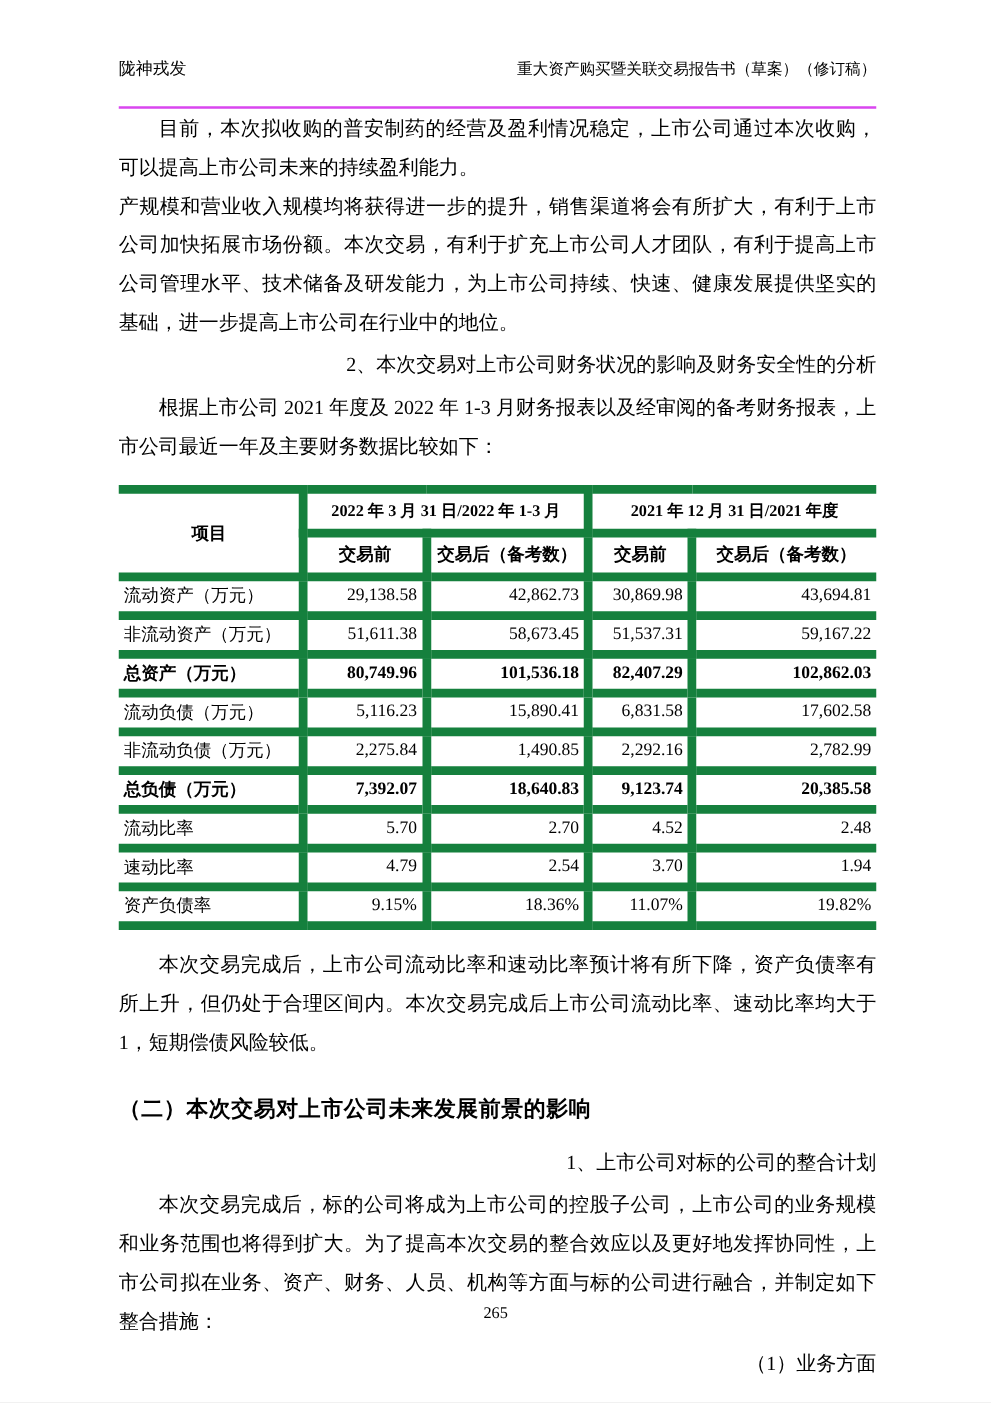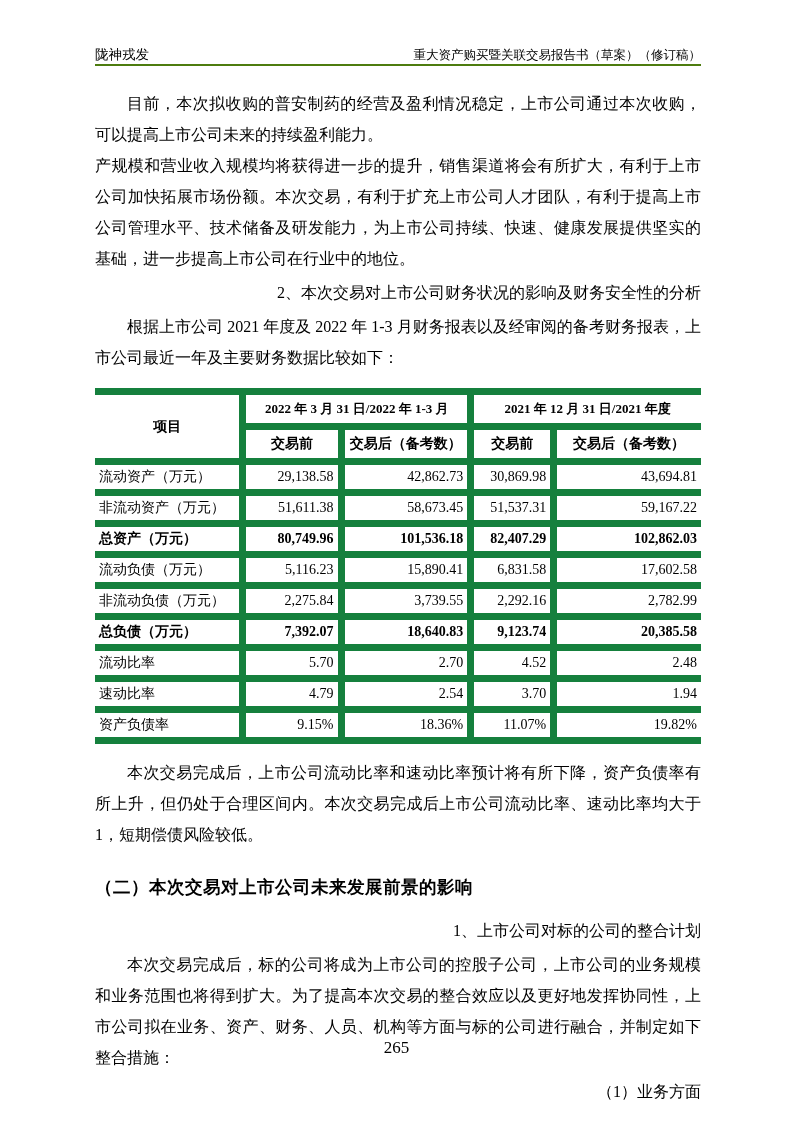--- a/index.html
+++ b/index.html
@@ -13,22 +13,22 @@
     overflow: hidden;
     box-sizing: border-box;
   }
   
   .doc-header {
     position: absolute;
     top: 46px; left: 95px; right: 92px;
     display: flex;
     justify-content: space-between;
     align-items: flex-end;
-    border-bottom: 2px solid #4d7c0f;
-    padding-bottom: 0;
+    border-bottom: 2px solid #d946ef;
+    padding-bottom: 21px;
     gap: 16px;
   }
   .doc-header .hdr-left  { font-size: 13.5px; }
   .doc-header .hdr-right { font-size: 12.5px; }
 
   
   .content {
     position: absolute;
     top: 88px; left: 95px;
     width: 606px;
@@ -86,21 +86,21 @@
   table.fin td { padding: 3px 4px; height: 18px; }
   td.lbl { text-align: left;  padding-left: 12px; }
   td.num { text-align: right; padding-right: 8px; }
   tr.total td { font-weight: bold; border-top-width: 2px; border-bottom-width: 2px; }
 
   
   .doc-footer {
     position: absolute;
     bottom: 64px; left: 0; right: 0;
     text-align: center;
-    font-size: 17px;
+    font-size: 13px;
   }
 </style>
 </head>
 <body>
 
 <div class="page">
 
   <div class="doc-header">
     <span class="hdr-left">陇神戎发</span>
     <span class="hdr-right">重大资产购买暨关联交易报告书（草案）（修订稿）</span>
@@ -162,21 +162,21 @@
         <tr>
           <td class="lbl">流动负债（万元）</td>
           <td class="num">5,116.23</td>
           <td class="num">15,890.41</td>
           <td class="num">6,831.58</td>
           <td class="num">17,602.58</td>
         </tr>
         <tr>
           <td class="lbl">非流动负债（万元）</td>
           <td class="num">2,275.84</td>
-          <td class="num">3,739.55</td>
+          <td class="num">1,490.85</td>
           <td class="num">2,292.16</td>
           <td class="num">2,782.99</td>
         </tr>
         <tr class="total">
           <td class="lbl">总负债（万元）</td>
           <td class="num">7,392.07</td>
           <td class="num">18,640.83</td>
           <td class="num">9,123.74</td>
           <td class="num">20,385.58</td>
         </tr>

